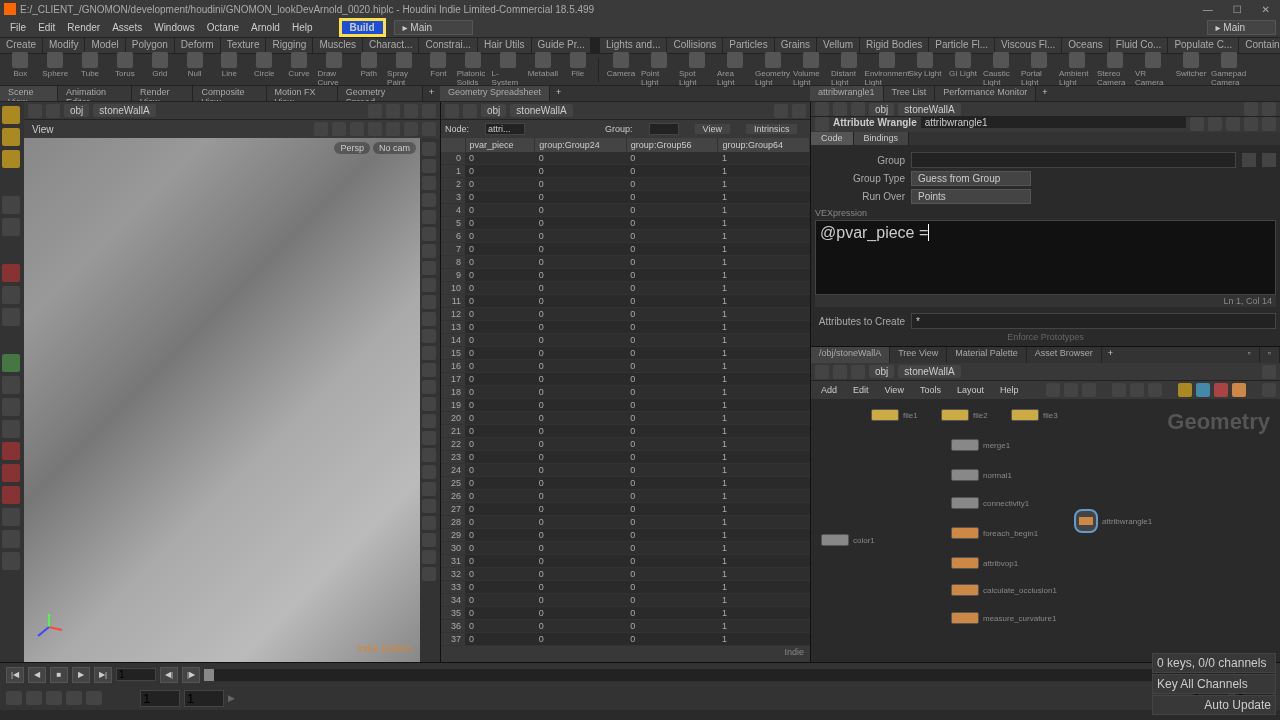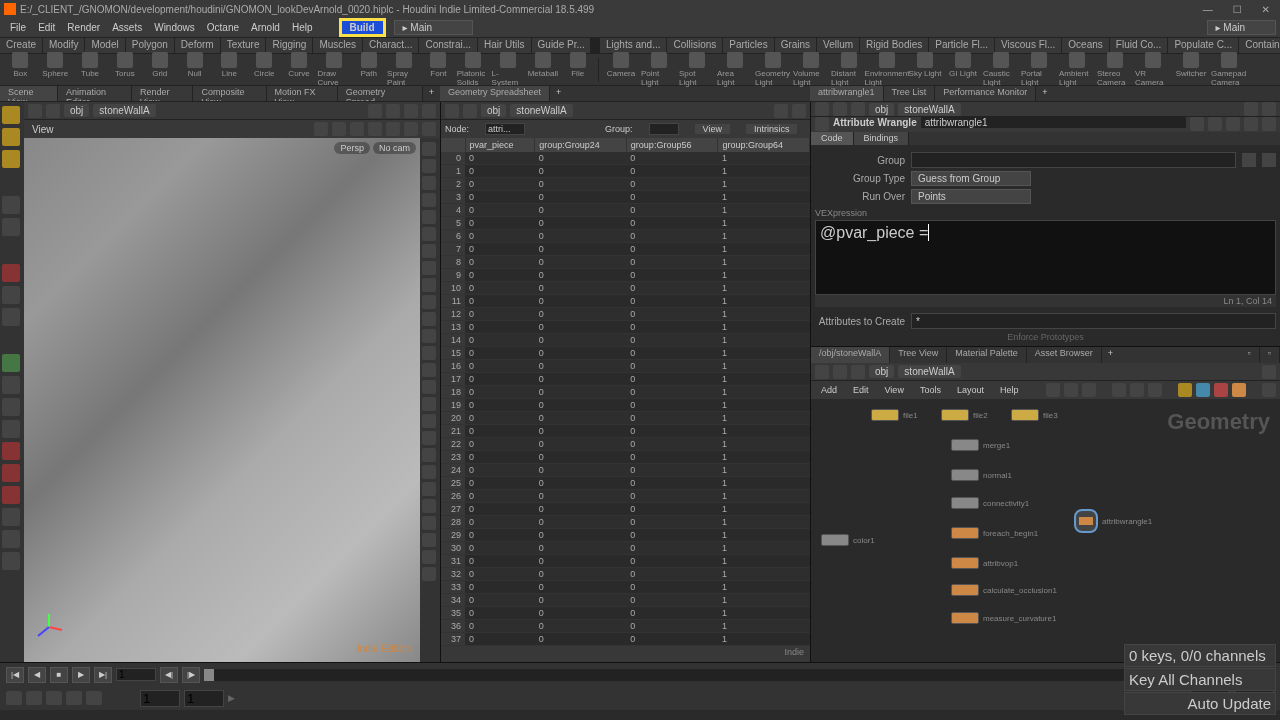--- a/index.html
+++ b/index.html
@@ -95,21 +95,21 @@
 .bottom-bar { height: 48px; background: #333; border-top: 1px solid #111; display: flex; flex-direction: column; }
 .timeline { height: 24px; display: flex; align-items: center; padding: 0 6px; gap: 4px; }
 .timeline .tbtn { width: 18px; height: 16px; background: #444; border: 1px solid #555; cursor: pointer; display: flex; align-items: center; justify-content: center; font-size: 8px; }
 .timeline .frame { background: #222; border: 1px solid #444; width: 40px; padding: 0 2px; font-size: 10px; }
 .timeline .track { flex: 1; height: 12px; background: #222; position: relative; }
 .timeline .marker { position: absolute; left: 0; width: 10px; height: 100%; background: #888; }
 .status-bar { height: 24px; display: flex; align-items: center; padding: 0 6px; gap: 4px; font-size: 9px; }
 .status-bar .sbtn { width: 16px; height: 14px; background: #444; border-radius: 2px; }
 .status-bar .sinput { background: #222; border: 1px solid #444; width: 40px; padding: 0 2px; }
 .status-bar .spacer { flex: 1; }
-.right-status { position: absolute; right: 4px; bottom: 4px; width: 152px; font-size: 15px; }
+.right-status { position: absolute; right: 4px; bottom: 4px; width: 124px; font-size: 12px; }
 .right-status .srow { background: #383838; padding: 2px 4px; margin: 1px 0; border: 1px solid #444; }
 </style>
 </head>
 <body>
 
 <div class="titlebar">
   <div class="icon"></div>
   <div class="title">E:/_CLIENT_/GNOMON/development/houdini/GNOMON_lookDevArnold_0020.hiplc - Houdini Indie Limited-Commercial 18.5.499</div>
   <div class="wincontrols">
     <span>—</span>

